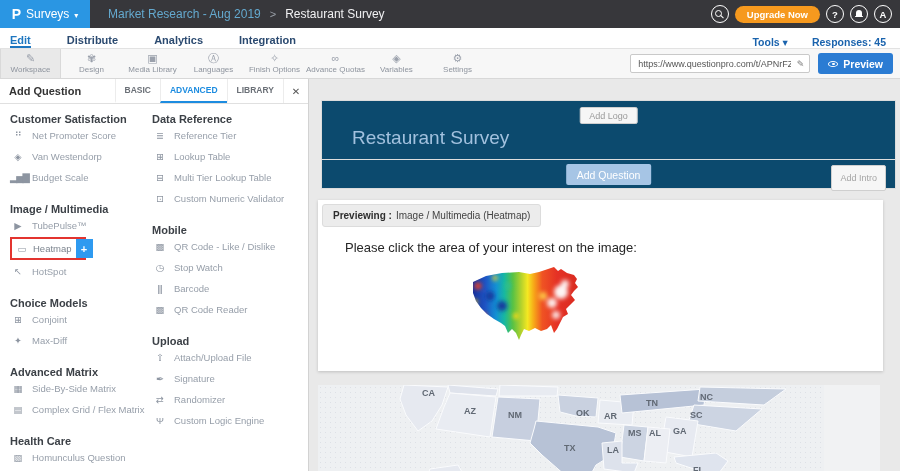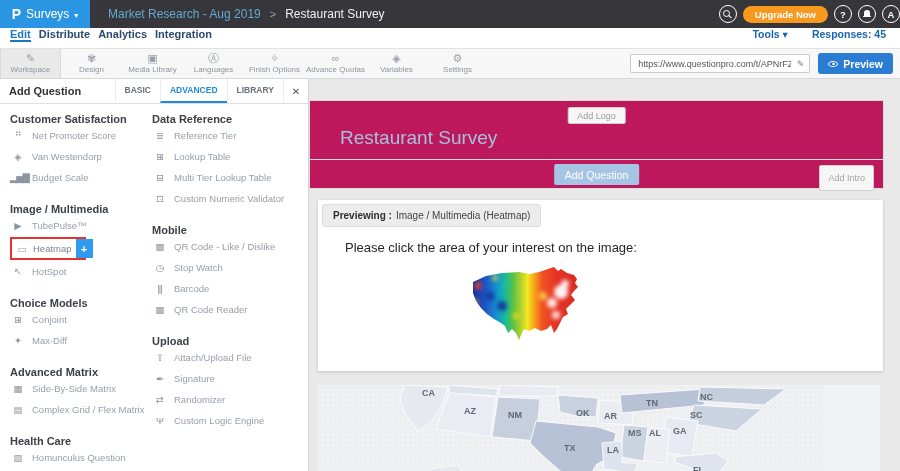--- a/index.html
+++ b/index.html
@@ -10,36 +10,36 @@
   
   .topbar{height:28px;background:#37373b;display:flex;align-items:center;color:#fff;}
   .brand{width:90px;height:28px;background:#2a96e3;display:flex;align-items:center;justify-content:center;gap:5px;cursor:pointer;}
   .brand .logo{font-weight:bold;font-size:14px;line-height:1;}
   .brand .prod{font-size:12px;}
   .brand .caret{font-size:8px;margin-top:2px;}
   .crumb{margin-left:18px;font-size:12px;display:flex;gap:9px;align-items:center;}
   .crumb .folder{color:#64a9cf;cursor:pointer;}
   .crumb .sep{color:#9aa0a8;font-size:11px;}
   .crumb .cur{color:#f1f1f3;}
-  .top-right{margin-left:auto;display:flex;align-items:center;gap:6px;}
+  .top-right{margin-left:auto;display:flex;align-items:center;gap:6px;padding-right:8px;}
   .circle{width:18px;height:18px;border:1px solid #fff;border-radius:50%;display:flex;align-items:center;justify-content:center;font-size:9.5px;font-weight:bold;color:#fff;cursor:pointer;flex:none;}
   .upgrade{height:17px;background:#f6991e;border-radius:9px;color:#fff;font-size:9.5px;font-weight:bold;padding:0 12px;display:flex;align-items:center;cursor:pointer;}
   .mag{position:relative;width:9px;height:9px;}
   .mag::before{content:"";position:absolute;width:5px;height:5px;border:1.3px solid #fff;border-radius:50%;left:0;top:0;}
   .mag::after{content:"";position:absolute;width:3.5px;height:1.4px;background:#fff;transform:rotate(45deg);left:5px;top:6.5px;}
   .bell{position:relative;width:8px;height:9px;}
   .bell::before{content:"";position:absolute;left:1px;top:0.5px;width:6px;height:5.5px;background:#fff;border-radius:3px 3px 0 0;}
   .bell::after{content:"";position:absolute;left:0;top:6.5px;width:8px;height:1.4px;background:#fff;border-radius:1px;}
 
   
   .subnav{height:21px;background:#fff;border-bottom:1px solid #e2e2e2;display:flex;align-items:stretch;padding:0 10px;}
-  .ntabs{display:flex;gap:8px;align-items:flex-start;}
+  .ntabs{display:flex;gap:36px;align-items:flex-end;}
   .ntab{font-size:11px;font-weight:bold;color:#2b4a70;display:flex;align-items:center;cursor:pointer;border-bottom:2px solid transparent;}
   .ntab.active{color:#1d76c0;border-bottom-color:#1d76c0;}
-  .subnav-right{margin-left:auto;display:flex;gap:24px;align-items:flex-start;padding-right:4px;}
+  .subnav-right{margin-left:auto;display:flex;gap:24px;align-items:flex-end;padding-right:4px;}
   .tools{font-size:10.5px;font-weight:bold;color:#1a63ad;cursor:pointer;}
   .responses{font-size:10.5px;font-weight:bold;color:#1a63ad;}
 
   
   .toolbar{height:30px;background:#f7f7f7;border-bottom:1px solid #d8d8d8;display:flex;align-items:stretch;}
   .titems{display:flex;align-items:stretch;}
   .titem{width:61px;display:flex;flex-direction:column;align-items:center;justify-content:center;cursor:pointer;}
   .titem.active{background:#e9e9e9;border-left:1px solid #d9d9d9;border-right:1px solid #d9d9d9;}
   .ticon{font-size:11px;color:#9ba1ac;line-height:11px;}
   .tlabel{font-size:8px;color:#8e949e;margin-top:1px;white-space:nowrap;}
@@ -68,21 +68,21 @@
   .pcol1 > .sec-title:first-child,.pcol2 > .sec-title:first-child{margin-top:9px;}
   .pitem{display:flex;align-items:center;height:21px;gap:7px;cursor:pointer;}
   .picon{width:15px;font-size:9.5px;color:#8d95a1;text-align:center;flex:none;letter-spacing:-1px;}
   .plabel{font-size:9.5px;color:#969ea9;white-space:nowrap;}
   .pitem.hl{border:2px solid #e3342f;height:23px;width:76px;gap:4px;padding-left:2px;margin:1px 0;}
   .pitem.hl .plabel{color:#7d858f;}
   .plus{margin-left:auto;width:17px;height:19px;background:#2e9af0;color:#fff;font-size:11px;font-weight:bold;display:flex;align-items:center;justify-content:center;flex:none;}
 
   
   .canvas{flex:1;position:relative;background:#e9e9e9;}
-  .survey-card{position:absolute;left:0;top:21px;width:575px;height:89px;background:#be185d;border:1px solid #dcdcdc;}
+  .survey-card{position:absolute;left:12px;top:21px;width:575px;height:89px;background:#0c4a6e;border:1px solid #dcdcdc;}
   .add-logo{position:absolute;left:50%;transform:translateX(-50%);top:6px;height:17px;padding:0 9px;background:#f6f6f6;border:1px solid #cfcfcf;border-radius:2px;font-size:9px;color:#9a9a9a;display:flex;align-items:center;cursor:pointer;}
   .survey-title{position:absolute;left:30px;top:26px;font-size:19px;color:#a2c1de;}
   .survey-divider{position:absolute;left:0;right:0;top:58px;border-top:1px solid #dedede;}
   .add-question-btn{position:absolute;left:50%;transform:translateX(-50%);top:63px;height:21px;padding:0 11px;background:#a6c5e5;border-radius:2px;color:#fff;font-size:10.5px;display:flex;align-items:center;cursor:pointer;}
   .add-intro-btn{position:absolute;right:9px;top:64px;height:19px;padding:12px 8px;background:#f6f6f6;border:1px solid #cfcfcf;border-radius:2px;font-size:9px;color:#a5a5a5;display:flex;align-items:center;cursor:pointer;}
 
   .preview-card{position:absolute;left:9px;top:121px;width:565px;height:171px;background:#fff;box-shadow:0 1px 3px rgba(0,0,0,.18);}
   .preview-tab{display:inline-flex;margin:4px 0 0 4px;background:#ececec;border:1px solid #dcdcdc;border-radius:3px;padding:5px 10px;font-size:10px;color:#444;gap:4px;align-items:center;}
   .preview-tab b{color:#2e2e2e;}
   .question-text{margin:13px 0 0 27px;font-size:13px;color:#262626;}

